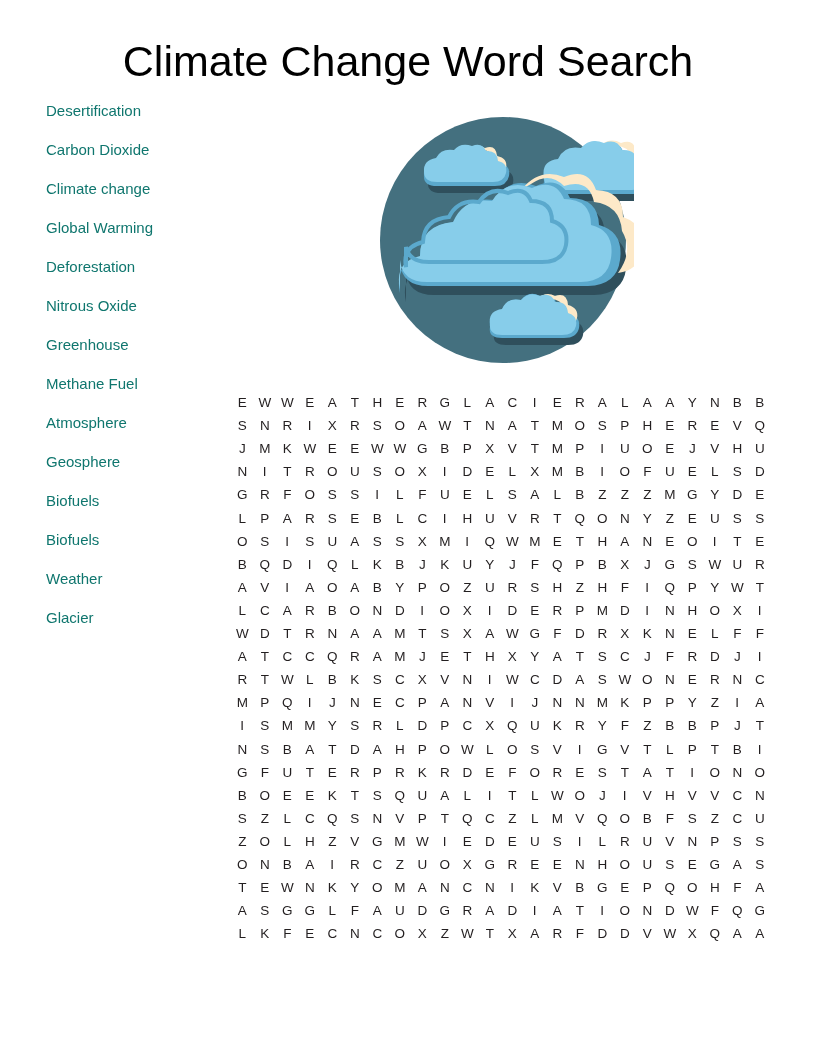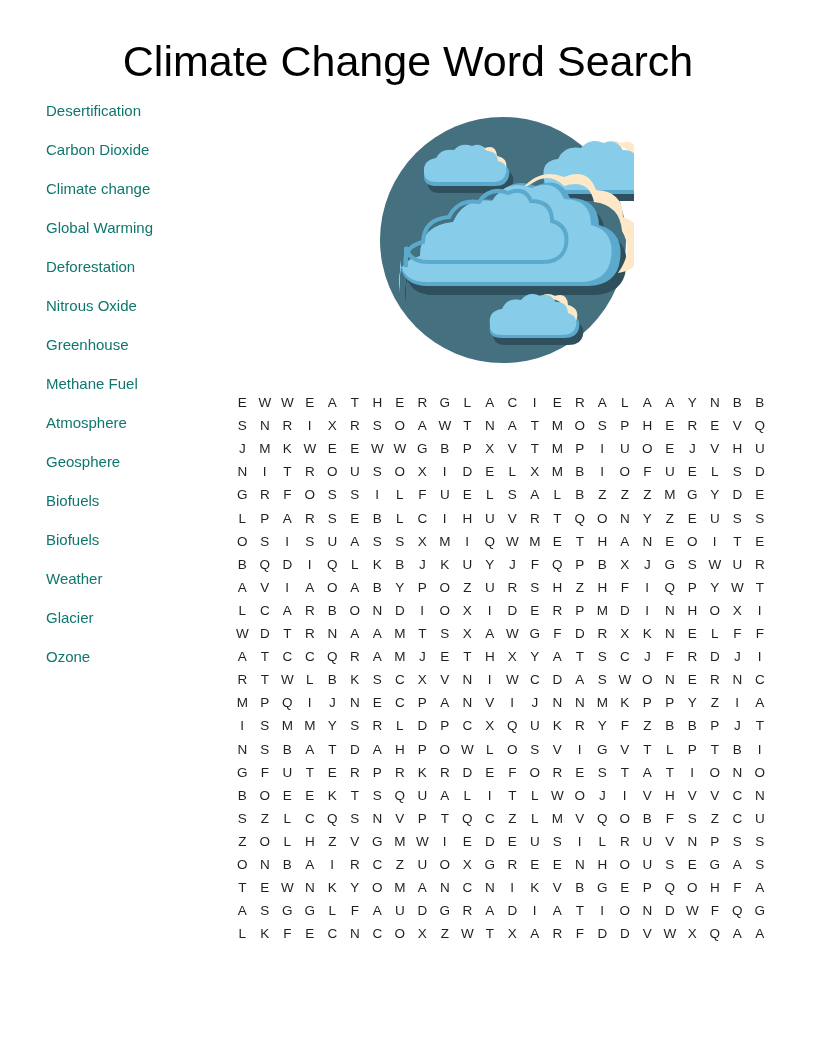--- a/index.html
+++ b/index.html
@@ -100,21 +100,20 @@
         <li>Deforestation</li>
         <li>Nitrous Oxide</li>
         <li>Greenhouse</li>
         <li>Methane Fuel</li>
         <li>Atmosphere</li>
         <li>Geosphere</li>
         <li>Biofuels</li>
         <li>Biofuels</li>
         <li>Weather</li>
         <li>Glacier</li>
-        <li>Ozone</li>
       </ul>
 
     <div class="illustration">
       <svg viewBox="0 0 262 250" xmlns="http://www.w3.org/2000/svg">
         <circle cx="131" cy="125" r="123" fill="#44707f"></circle>
 
         <g>
           <path d="M52 60 q-1 -13 12 -15 q5 -11 18 -9 q7 -9 18 -4 q10 -5 15 5 q12 -1 13 11 q11 2 9 13 q-2 10 -14 10 l-58 0 q-14 0 -13 -11z" fill="#2f4f5c" transform="translate(4,7)"></path>
           <path d="M52 60 q-1 -13 12 -15 q5 -11 18 -9 q7 -9 18 -4 q10 -5 15 5 q12 -1 13 11 q11 2 9 13 q-2 10 -14 10 l-58 0 q-14 0 -13 -11z" fill="#5ba9cd"></path>
           <path d="M96 35 q8 -7 17 -2 q11 -4 12 8 q11 2 9 12 q-2 8 -11 8 q7 -10 -1 -17 q-3 -10 -14 -9 q-4 -5 -12 0z" fill="#fde9c8"></path>

